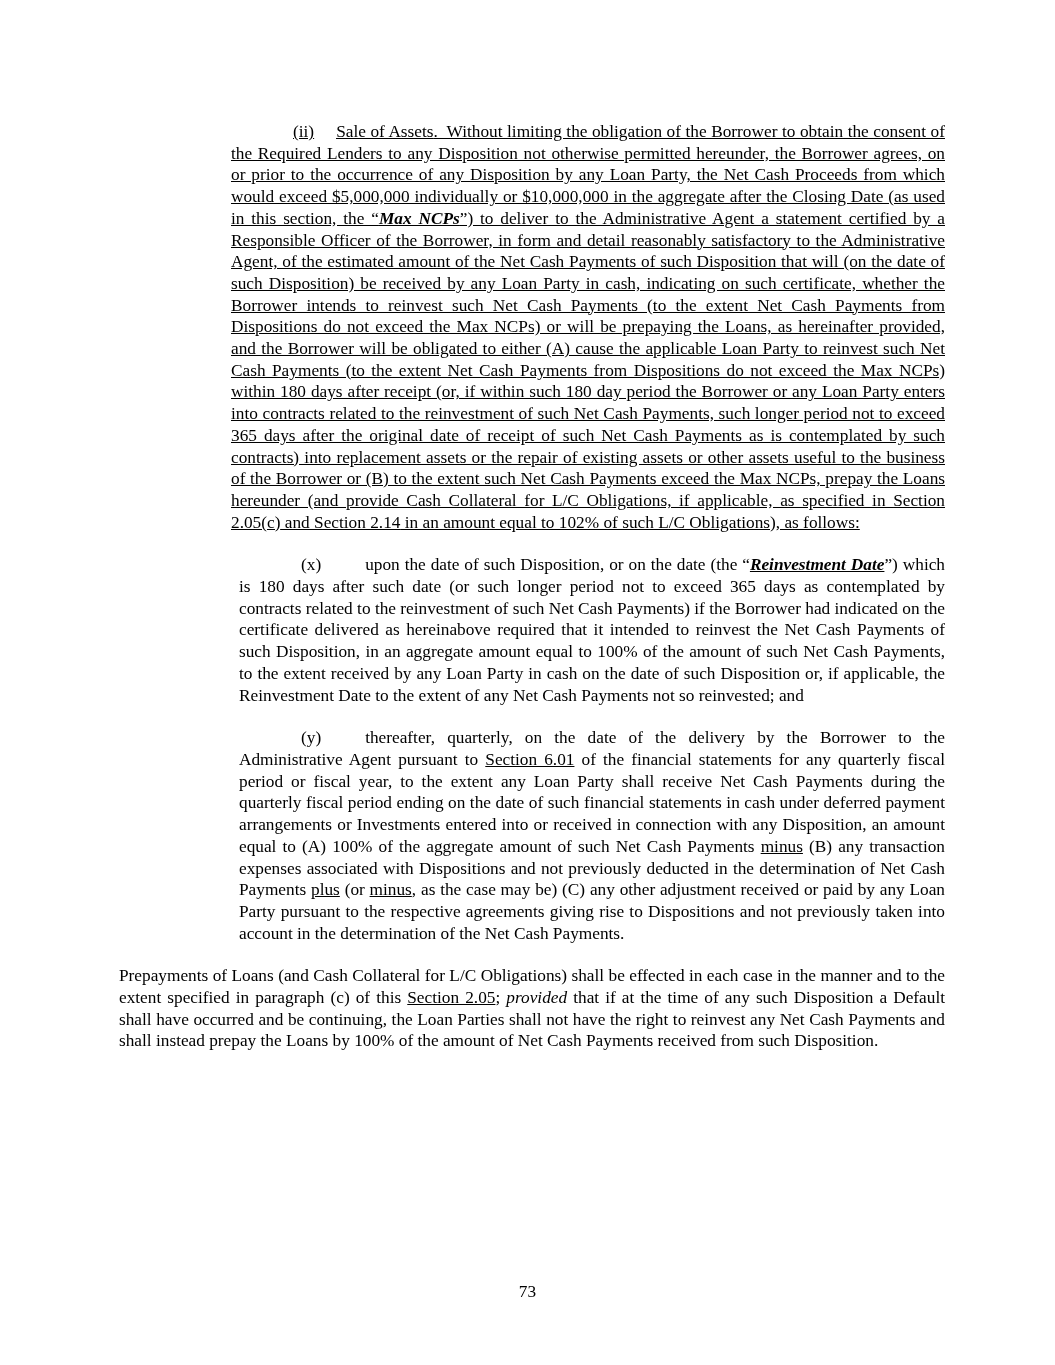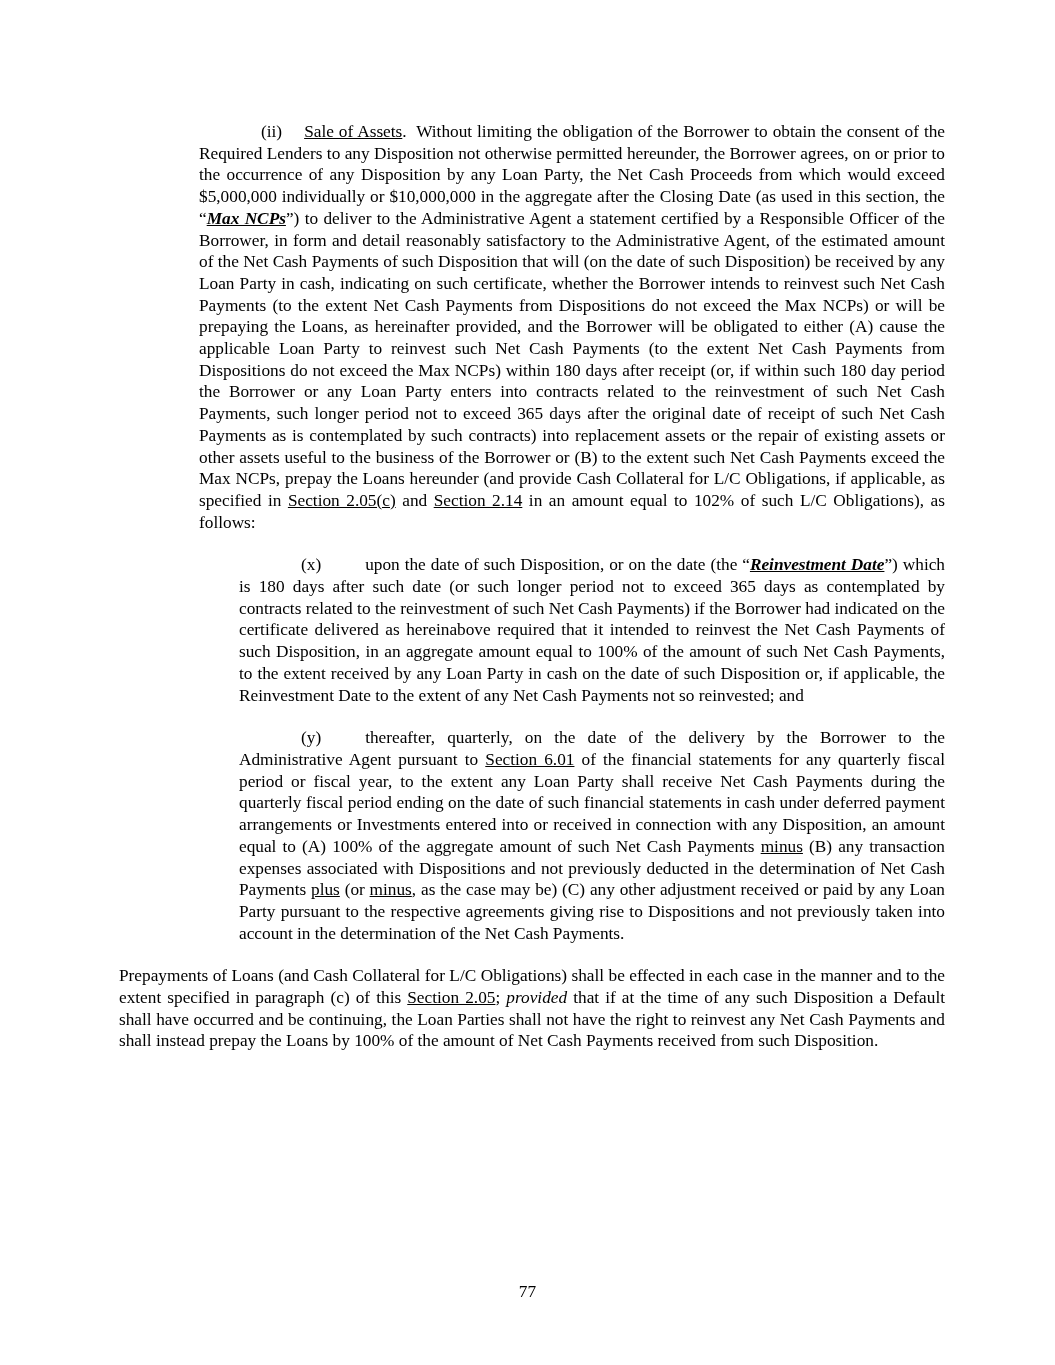--- a/index.html
+++ b/index.html
@@ -22,22 +22,23 @@
     position: absolute;
     top: 121px;
     left: 119px;
     width: 826px;
   }
   .para {
     margin: 0 0 21px 0;
     text-align: justify;
   }
   .ind1 {
-    margin-left: 80px;
+    margin-left: 112px;
     text-indent: 62px;
+    text-decoration: underline;
   }
   .ind2 {
     margin-left: 120px;
     text-indent: 62px;
   }
   .closing {
     margin-bottom: 12px;
   }
   .u   { text-decoration: underline; }
   .biu { font-weight: bold; font-style: italic; text-decoration: underline; }
@@ -56,14 +57,14 @@
 </head>
 <body>
 
 <div class="page">
   <div class="content">
     <p class="para ind1"><span>(ii)</span><span class="tab-sm"></span><span class="u">Sale of Assets</span><span>.&nbsp; Without limiting the obligation of the Borrower to obtain the consent of the Required Lenders to any Disposition not otherwise permitted hereunder, the Borrower agrees, on or prior to the occurrence of any Disposition by any Loan Party, the Net Cash Proceeds from which would exceed $5,000,000 individually or $10,000,000 in the aggregate after the Closing Date (as used in this section, the “</span><span class="biu">Max NCPs</span><span>”) to deliver to the Administrative Agent a statement certified by a Responsible Officer of the Borrower, in form and detail reasonably satisfactory to the Administrative Agent, of the estimated amount of the Net Cash Payments of such Disposition that will (on the date of such Disposition) be received by any Loan Party in cash, indicating on such certificate, whether the Borrower intends to reinvest such Net Cash Payments (to the extent Net Cash Payments from Dispositions do not exceed the Max NCPs) or will be prepaying the Loans, as hereinafter provided, and the Borrower will be obligated to either (A) cause the applicable Loan Party to reinvest such Net Cash Payments (to the extent Net Cash Payments from Dispositions do not exceed the Max NCPs) within 180 days after receipt (or, if within such 180 day period the Borrower or any Loan Party enters into contracts related to the reinvestment of such Net Cash Payments, such longer period not to exceed 365 days after the original date of receipt of such Net Cash Payments as is contemplated by such contracts) into replacement assets or the repair of existing assets or other assets useful to the business of the Borrower or (B) to the extent such Net Cash Payments exceed the Max NCPs, prepay the Loans hereunder (and provide Cash Collateral for L/C Obligations, if applicable, as specified in </span><span class="u">Section 2.05(c)</span><span> and </span><span class="u">Section 2.14</span><span> in an amount equal to 102% of such L/C Obligations), as follows:</span></p>
     <p class="para ind2"><span>(x)</span><span class="tab-lg"></span><span>upon the date of such Disposition, or on the date (the “</span><span class="biu">Reinvestment Date</span><span>”) which is 180 days after such date (or such longer period not to exceed 365 days as contemplated by contracts related to the reinvestment of such Net Cash Payments) if the Borrower had indicated on the certificate delivered as hereinabove required that it intended to reinvest the Net Cash Payments of such Disposition, in an aggregate amount equal to 100% of the amount of such Net Cash Payments, to the extent received by any Loan Party in cash on the date of such Disposition or, if applicable, the Reinvestment Date to the extent of any Net Cash Payments not so reinvested; and</span></p>
     <p class="para ind2"><span>(y)</span><span class="tab-lg"></span><span>thereafter, quarterly, on the date of the delivery by the Borrower to the Administrative Agent pursuant to </span><span class="u">Section 6.01</span><span> of the financial statements for any quarterly fiscal period or fiscal year, to the extent any Loan Party shall receive Net Cash Payments during the quarterly fiscal period ending on the date of such financial statements in cash under deferred payment arrangements or Investments entered into or received in connection with any Disposition, an amount equal to (A) 100% of the aggregate amount of such Net Cash Payments </span><span class="u">minus</span><span> (B) any transaction expenses associated with Dispositions and not previously deducted in the determination of Net Cash Payments </span><span class="u">plus</span><span> (or </span><span class="u">minus</span><span>, as the case may be) (C) any other adjustment received or paid by any Loan Party pursuant to the respective agreements giving rise to Dispositions and not previously taken into account in the determination of the Net Cash Payments.</span></p>
     <p class="para closing"><span>Prepayments of Loans (and Cash Collateral for L/C Obligations) shall be effected in each case in the manner and to the extent specified in paragraph (c) of this </span><span class="u">Section 2.05</span><span>; </span><span class="i">provided</span><span> that if at the time of any such Disposition a Default shall have occurred and be continuing, the Loan Parties shall not have the right to reinvest any Net Cash Payments and shall instead prepay the Loans by 100% of the amount of Net Cash Payments received from such Disposition.</span></p>
   </div>
-  <div class="footer">77</div>
+  <div class="footer">73</div>
 </div>
 
 </body></html>

